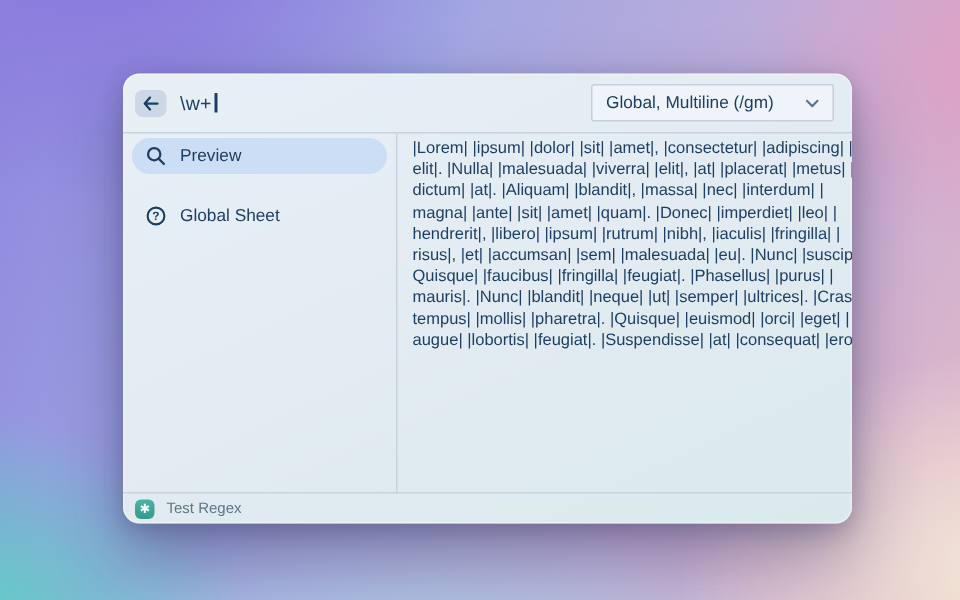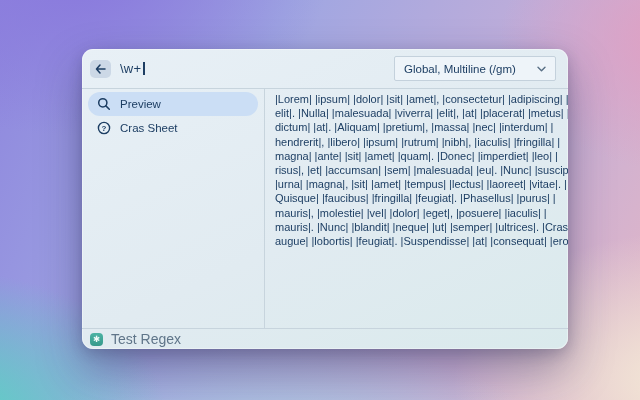--- a/index.html
+++ b/index.html
@@ -35,36 +35,36 @@
     margin-left:auto;width:162px;height:25px;box-sizing:border-box;
     border:1px solid #c4d1dc;border-radius:2px;background:#eef4f9;
     display:flex;align-items:center;justify-content:space-between;
     padding:4px 9px;cursor:pointer;
   }
   .flags-label{font-size:11.5px;color:#1d3e63;}
   
   .body-row{flex:1;display:flex;border-top:1px solid #c7d4dd;border-bottom:1px solid #c7d4dd;min-height:0;}
   .sidebar{width:183px;flex:0 0 183px;border-right:1px solid #c7d4dd;padding-top:3px;box-sizing:border-box;}
   .side-item{
-    height:24px;margin:0 6px 0 6px;border-radius:12px;
+    height:24px;margin:0 6px 16px 6px;border-radius:12px;
     display:flex;align-items:center;padding:0 8px;gap:9px;cursor:pointer;
   }
   .side-item.selected{background:#cbdef5;}
   .side-icon{width:15px;height:15px;flex:0 0 auto;display:flex;align-items:center;justify-content:center;}
   .side-label{font-size:11.5px;color:#1d3e63;}
   .content{flex:1;padding:3px 10px;overflow:hidden;}
   .match-line{font-size:11px;line-height:14.2px;color:#1e3f64;white-space:pre;}
   
   .footer{height:20px;flex:0 0 20px;display:flex;align-items:center;padding:0 8px;gap:8px;}
   .app-icon{
     width:13px;height:13px;border-radius:4px;flex:0 0 auto;
     background:linear-gradient(180deg,#4cb3a4,#35998b);
     color:#f2fbf9;font-size:8.5px;display:flex;align-items:center;justify-content:center;
   }
-  .footer-label{font-size:14px;color:#5f7589;}
+  .footer-label{font-size:10px;color:#5f7589;}
   svg{display:block;}
 </style>
 </head>
 <body>
 
 <div class="window">
 
   <div class="topbar">
     <div class="back-btn">
       <span>
@@ -98,34 +98,33 @@
         </span>
         <span class="side-label">Preview</span>
       </div>
       <div class="side-item">
         <span class="side-icon">
           <svg width="14" height="14" viewBox="0 0 14 14">
             <circle cx="7" cy="7" r="5.6" fill="none" stroke="#1d3e63" stroke-width="1.4"></circle>
             <text x="7" y="9.8" text-anchor="middle" font-size="8" font-weight="bold" fill="#1d3e63" font-family="Liberation Sans, sans-serif">?</text>
           </svg>
         </span>
-        <span class="side-label">Cras Sheet</span>
+        <span class="side-label">Global Sheet</span>
       </div>
     </div>
     <div class="content">
         <div class="match-line">|Lorem| |ipsum| |dolor| |sit| |amet|, |consectetur| |adipiscing| |</div>
         <div class="match-line">elit|. |Nulla| |malesuada| |viverra| |elit|, |at| |placerat| |metus| |</div>
-        <div class="match-line">dictum| |at|. |Aliquam| |pretium|, |massa| |nec| |interdum| |</div>
+        <div class="match-line">dictum| |at|. |Aliquam| |blandit|, |massa| |nec| |interdum| |</div>
+        <div class="match-line">magna| |ante| |sit| |amet| |quam|. |Donec| |imperdiet| |leo| |</div>
         <div class="match-line">hendrerit|, |libero| |ipsum| |rutrum| |nibh|, |iaculis| |fringilla| |</div>
-        <div class="match-line">magna| |ante| |sit| |amet| |quam|. |Donec| |imperdiet| |leo| |</div>
         <div class="match-line">risus|, |et| |accumsan| |sem| |malesuada| |eu|. |Nunc| |suscipit|</div>
-        <div class="match-line">|urna| |magna|, |sit| |amet| |tempus| |lectus| |laoreet| |vitae|. |</div>
         <div class="match-line">Quisque| |faucibus| |fringilla| |feugiat|. |Phasellus| |purus| |</div>
-        <div class="match-line">mauris|, |molestie| |vel| |dolor| |eget|, |posuere| |iaculis| |</div>
         <div class="match-line">mauris|. |Nunc| |blandit| |neque| |ut| |semper| |ultrices|. |Cras| |</div>
+        <div class="match-line">tempus| |mollis| |pharetra|. |Quisque| |euismod| |orci| |eget| |</div>
         <div class="match-line">augue| |lobortis| |feugiat|. |Suspendisse| |at| |consequat| |eros|.</div>
       </div>
   </div>
 
   <div class="footer">
     <span class="app-icon">✱</span>
     <span class="footer-label">Test Regex</span>
   </div>
 
 </div>

